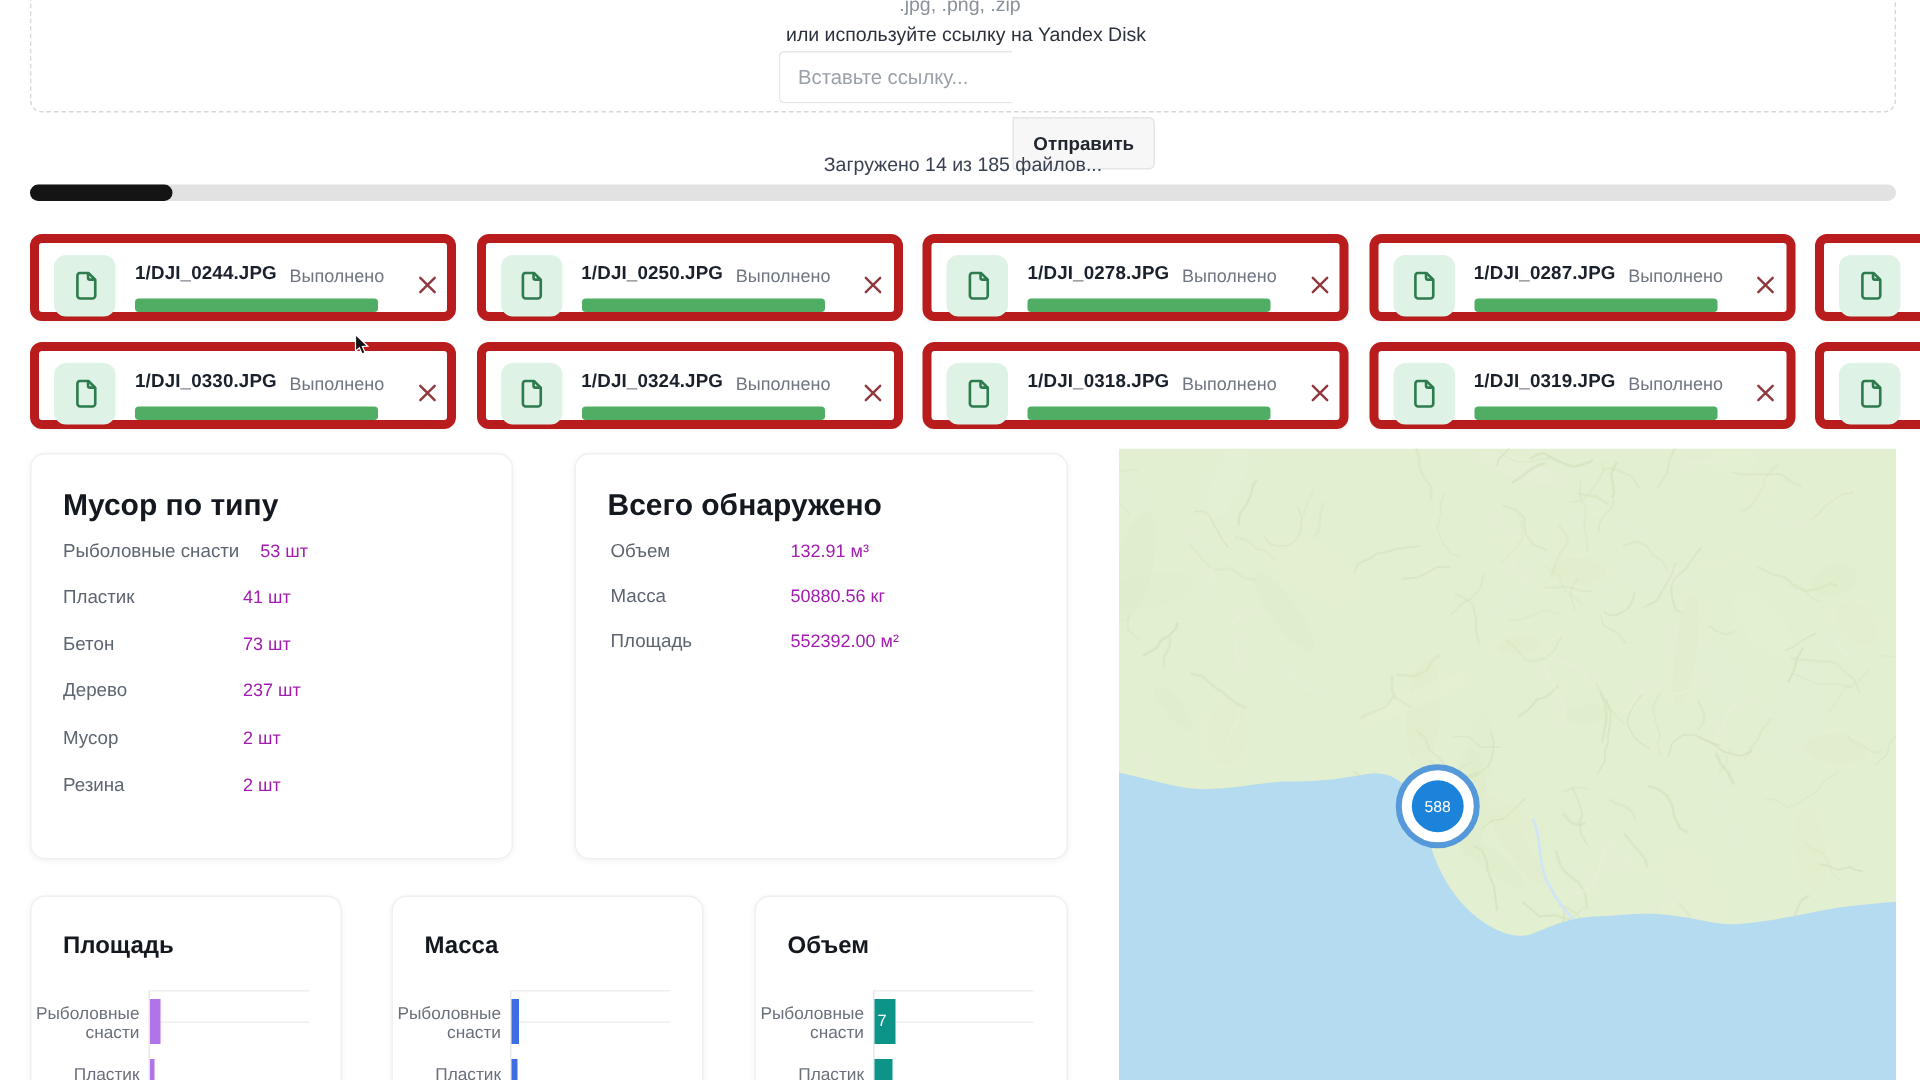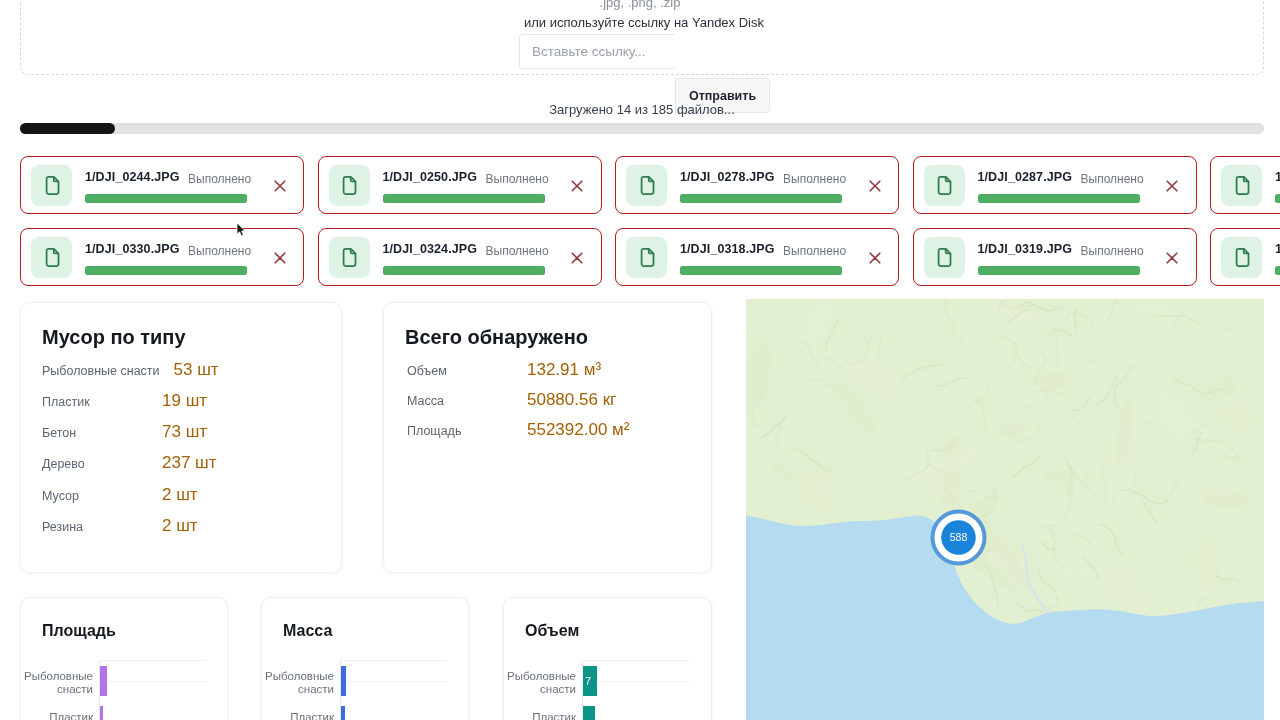--- a/index.html
+++ b/index.html
@@ -15,38 +15,38 @@
   border-radius:4px 0 0 4px; font-size:13.5px; color:#9aa0aa; padding-left:12px;
   display:flex; align-items:center; background:#fff; }
 .linkbtn { width:95px; height:35px; background:#f7f7f8; border:1px solid #e5e6e9;
   border-radius:0 4px 4px 0; font-size:12.5px; font-weight:bold; color:#20252e;
   display:flex; align-items:center; justify-content:center;margin-top:44px; }
 .pl { left:0; top:101.5px; width:1284px; text-align:center; font-size:13px; color:#394150; }
 .track { left:20px; top:123px; width:1244px; height:11px; border-radius:6px; background:#e2e2e2; }
 .fill { width:95px; height:11px; border-radius:6px; background:#141414; }
 .frow { left:20px; display:flex; gap:13.5px; }
 .fcard { flex:none; width:284px; height:58px; background:#fff;
-  border:1px solid #b91c1c; border-radius:8px; position:relative;
+  border:6px solid #b91c1c; border-radius:8px; position:relative;
   box-shadow:0 1px 2px rgba(0,0,0,0.04); }
 .ficon { position:absolute; left:10px; top:8px; width:41px; height:41px;
   border-radius:8px; background:#def3e6; display:flex; align-items:center; justify-content:center; }
 .fname { position:absolute; left:64px; top:13px; font-size:12.5px; font-weight:bold;
   color:#1a212c; letter-spacing:0.1px; }
 .fdone { position:absolute; left:167px; top:14.5px; font-size:12px; color:#6f7681; }
 .fbar { position:absolute; left:64px; top:37px; width:162px; height:8.5px;
   border-radius:2.5px; background:#4fae63; }
 .fxx { position:absolute; left:252.5px; top:21px; }
 .scard { background:#fff; border:1px solid #f0f0f2; border-radius:10px;
   box-shadow:0 1px 4px rgba(25,30,40,0.06); }
 .sc1 { left:20px; top:302px; width:322px; height:271px; }
 .sc2 { left:383px; top:302px; width:329px; height:271px; }
 .shead { position:absolute; left:21px; top:22.5px; font-size:20px; font-weight:bold; color:#14181f; }
 .srow { position:absolute; left:21px; display:flex; align-items:baseline; }
 .slabel { min-width:106px; margin-right:14px; font-size:12.5px; color:#5d6570; }
-.sval { font-size:17px; color:#a16207; }
+.sval { font-size:12px; color:#a21caf; }
 .sc2 .srow { left:23px; }
 .ccard { background:#fff; border:1px solid #f0f0f2; border-radius:10px;
   box-shadow:0 1px 4px rgba(25,30,40,0.06); top:597px; height:160px; }
 .cc1 { left:20px; width:208px; }
 .cc2 { left:261px; width:208px; }
 .cc3 { left:503px; width:209px; }
 .chead { position:absolute; left:21px; top:24px; font-size:16px; font-weight:bold; color:#14181f; }
 .clabel { position:absolute; font-size:11.5px; color:#6a707b; text-align:right;
   line-height:12.5px; width:70px; }
 .axis { position:absolute; width:1px; background:#e8e8ea; }
@@ -204,21 +204,21 @@
     </div>
   </div>
 <div class="abs scard sc1">
   <div class="shead">Мусор по типу</div>
   <div class="srow" style="top:56.5px">
       <span class="slabel">Рыболовные снасти</span>
       <span class="sval">53 шт</span>
     </div>
     <div class="srow" style="top:87.8px">
       <span class="slabel">Пластик</span>
-      <span class="sval">19 шт</span>
+      <span class="sval">41 шт</span>
     </div>
     <div class="srow" style="top:119.1px">
       <span class="slabel">Бетон</span>
       <span class="sval">73 шт</span>
     </div>
     <div class="srow" style="top:150.4px">
       <span class="slabel">Дерево</span>
       <span class="sval">237 шт</span>
     </div>
     <div class="srow" style="top:181.7px">

